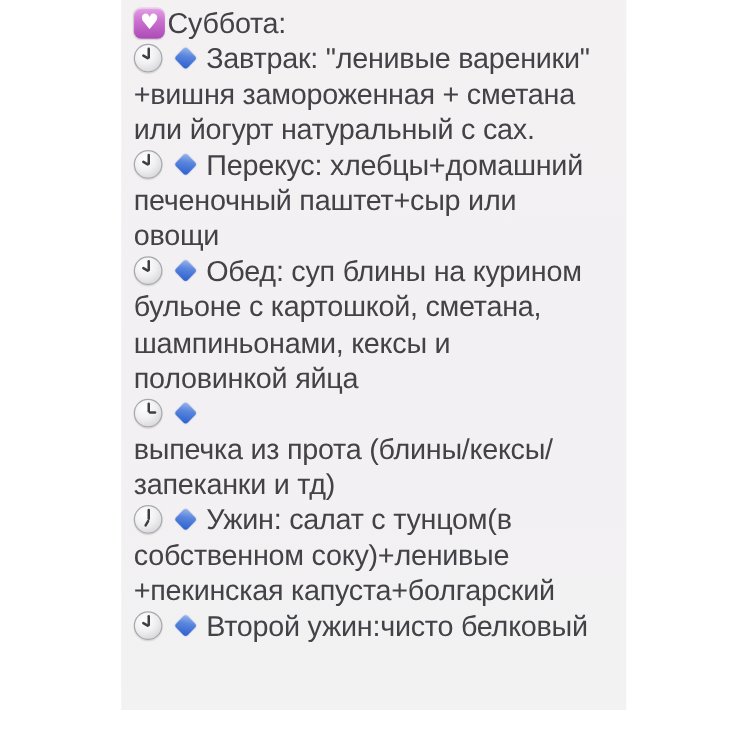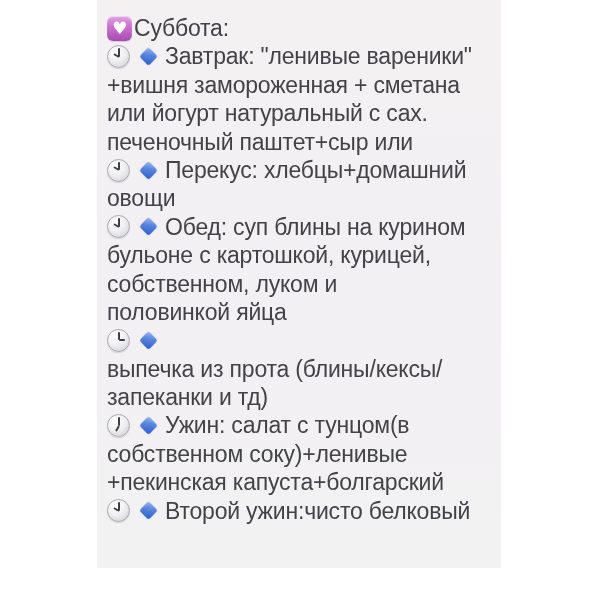--- a/index.html
+++ b/index.html
@@ -18,21 +18,21 @@
     background: #ffffff;
   }
   .note-area {
     position: absolute;
     left: 97px;
     top: 0;
     width: 404px;
     height: 568px;
     background: linear-gradient(180deg, #f3f1f2 0%, #f2f0f2 55%, #f3f2f3 100%);
     box-sizing: border-box;
-    padding: 14px 6px 0 10px;
+    padding: 4px 6px 0 10px;
     color: #434247;
     font-size: 23px;
     letter-spacing: -0.2px;
   }
   .line {
     height: 28.4px;
     line-height: 28.4px;
     white-space: nowrap;
     display: flex;
     align-items: center;
@@ -120,47 +120,47 @@
       <span class="txt">Завтрак: "ленивые вареники"</span>
     </div>
     <div class="line">
         <span class="txt">+вишня замороженная + сметана</span>
       </div>
     <div class="line">
         <span class="txt">или йогурт натуральный с сах.</span>
       </div>
 
     <div class="line">
+      <span class="clock">
+          <span class="hh" style="transform: rotate(300deg);"></span>
+          <span class="mm" style="transform: rotate(0deg);"></span>
+        </span>
+      <span class="diamond"></span>
+      <span class="txt">Перекус: хлебцы+домашний</span>
+    </div>
+    <div class="line">
         <span class="txt">печеночный паштет+сыр или</span>
       </div>
     <div class="line">
-      <span class="clock">
-          <span class="hh" style="transform: rotate(300deg);"></span>
-          <span class="mm" style="transform: rotate(0deg);"></span>
-        </span>
-      <span class="diamond"></span>
-      <span class="txt">Перекус: хлебцы+домашний</span>
-    </div>
-    <div class="line">
         <span class="txt">овощи</span>
       </div>
 
     <div class="line">
       <span class="clock">
           <span class="hh" style="transform: rotate(300deg);"></span>
           <span class="mm" style="transform: rotate(0deg);"></span>
         </span>
       <span class="diamond"></span>
       <span class="txt">Обед: суп блины на курином</span>
     </div>
     <div class="line">
-        <span class="txt">бульоне с картошкой, курицей,</span>
-      </div>
-    <div class="line">
-        <span class="txt">собственном, луком и</span>
+        <span class="txt">бульоне с картошкой, сметана,</span>
+      </div>
+    <div class="line">
+        <span class="txt">шампиньонами, кексы и</span>
       </div>
     <div class="line">
         <span class="txt">половинкой яйца</span>
       </div>
 
     <div class="line">
       <span class="clock">
           <span class="hh" style="transform: rotate(90deg);"></span>
           <span class="mm" style="transform: rotate(0deg);"></span>
         </span>

